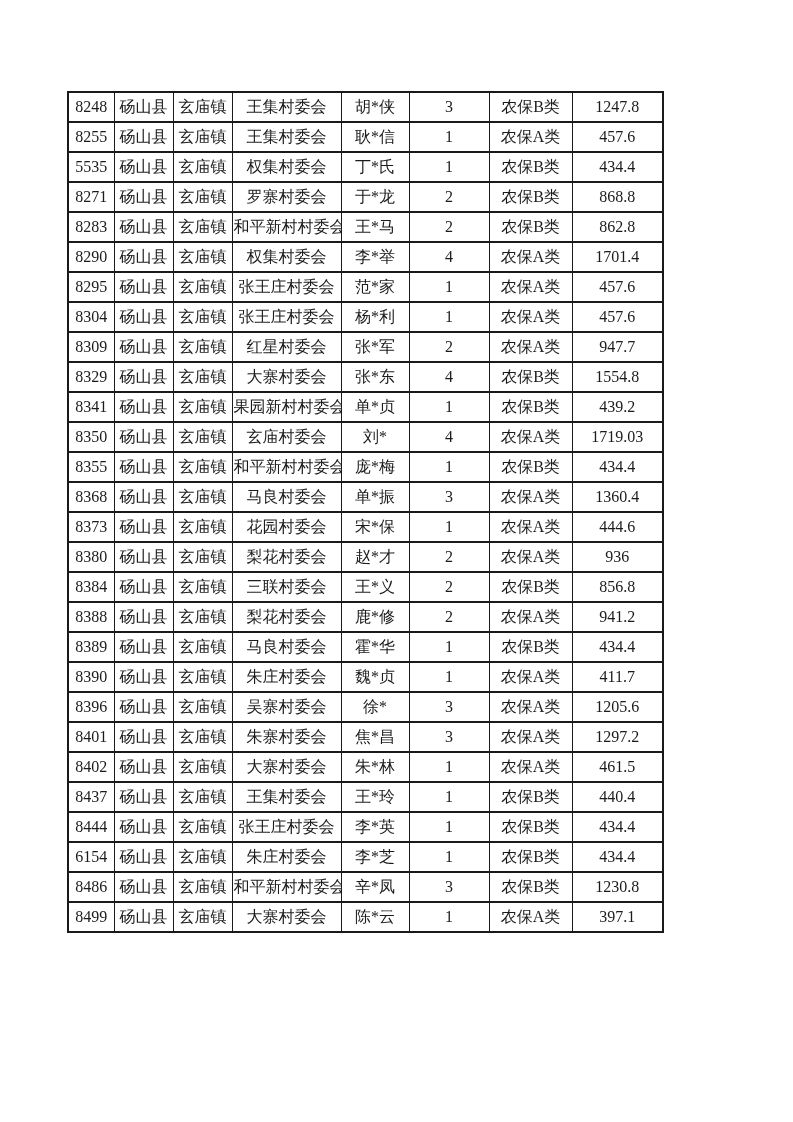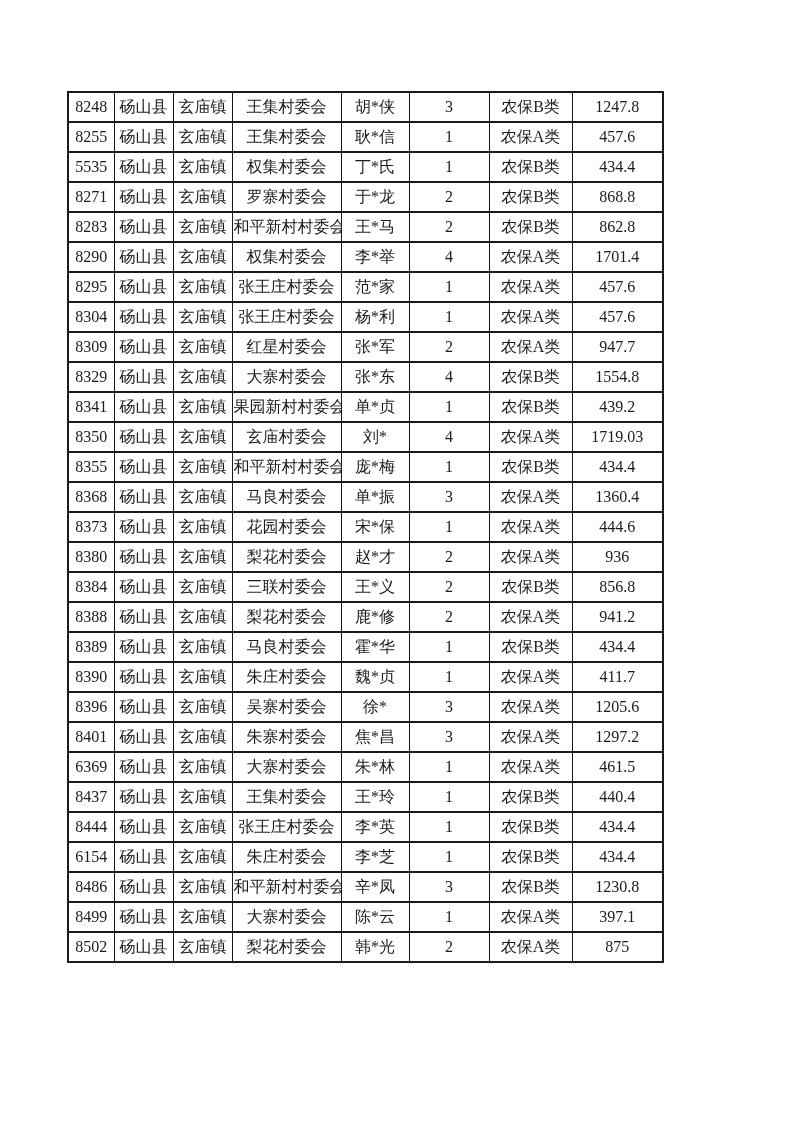--- a/index.html
+++ b/index.html
@@ -278,21 +278,21 @@
           <td>8401</td>
           <td>砀山县</td>
           <td>玄庙镇</td>
           <td>朱寨村委会</td>
           <td>焦*昌</td>
           <td>3</td>
           <td>农保A类</td>
           <td>1297.2</td>
         </tr>
         <tr>
-          <td>6369</td>
+          <td>8402</td>
           <td>砀山县</td>
           <td>玄庙镇</td>
           <td>大寨村委会</td>
           <td>朱*林</td>
           <td>1</td>
           <td>农保A类</td>
           <td>461.5</td>
         </tr>
         <tr>
           <td>8437</td>
@@ -336,26 +336,16 @@
         </tr>
         <tr>
           <td>8499</td>
           <td>砀山县</td>
           <td>玄庙镇</td>
           <td>大寨村委会</td>
           <td>陈*云</td>
           <td>1</td>
           <td>农保A类</td>
           <td>397.1</td>
-        </tr>
-        <tr>
-          <td>8502</td>
-          <td>砀山县</td>
-          <td>玄庙镇</td>
-          <td>梨花村委会</td>
-          <td>韩*光</td>
-          <td>2</td>
-          <td>农保A类</td>
-          <td>875</td>
         </tr>
       </tbody>
   </table>
 </div>
 
 </body></html>

